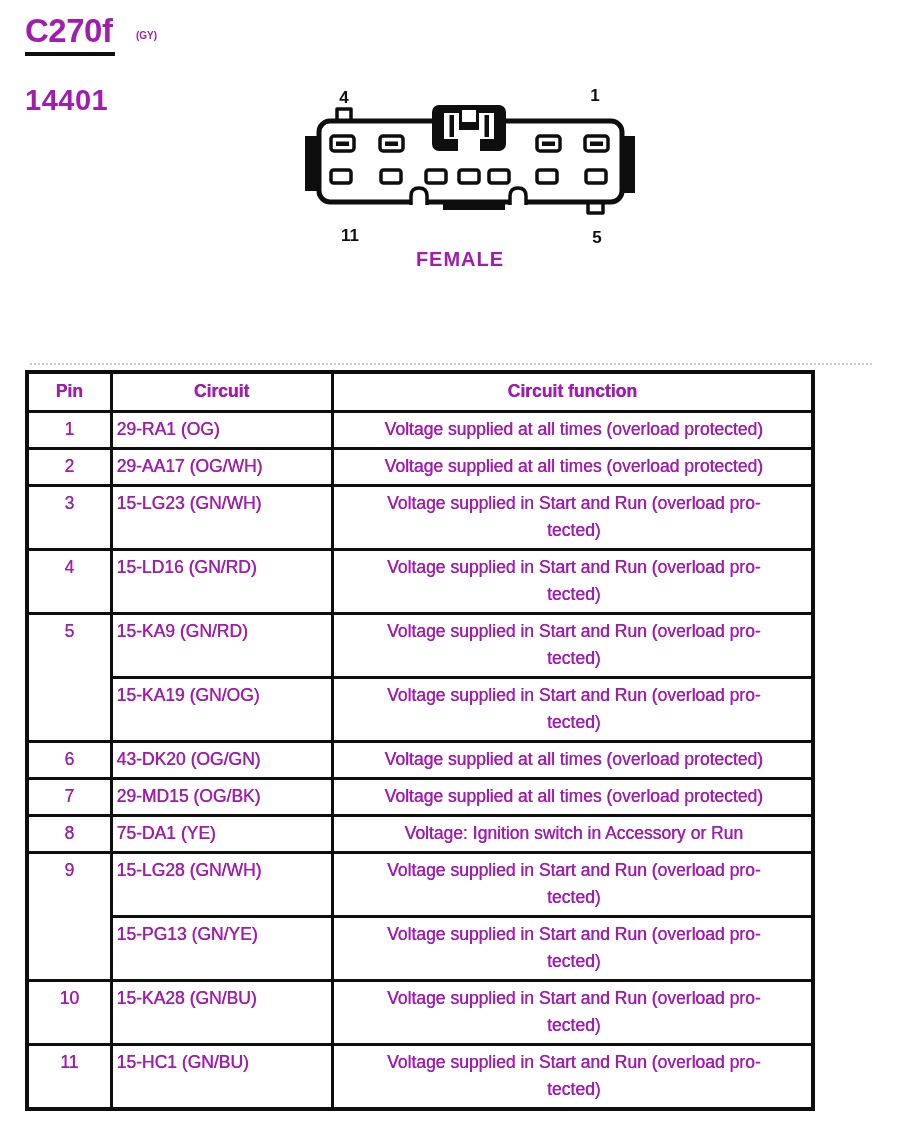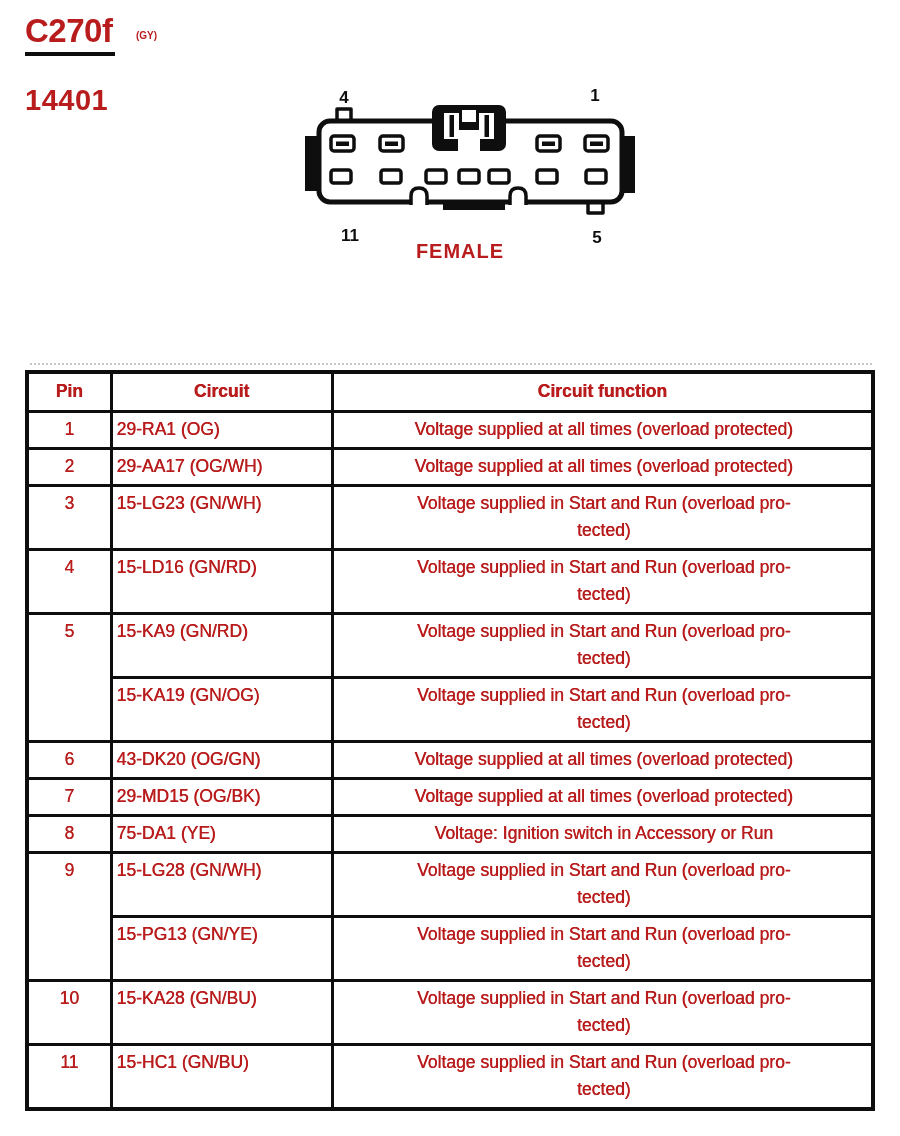--- a/index.html
+++ b/index.html
@@ -1,44 +1,44 @@
 <!DOCTYPE html>
 <html><head>
 <meta charset="utf-8">
 <style>
   html,body { margin:0; padding:0; background:#ffffff; }
   .sheet {
     position:relative; width:900px; height:1136px; background:#ffffff;
-    font-family:"Liberation Sans", sans-serif; color:#b91c1c; overflow:hidden;
+    font-family:"Liberation Sans", sans-serif; color:#a21caf; overflow:hidden;
   }
   
   .connector-id {
     position:absolute; left:25px; top:12px; font-size:33px; font-weight:bold;
     letter-spacing:-0.5px; border-bottom:4px solid #0e0e0e; padding:0 3px 2px 0;
   }
   .color-code { position:absolute; left:136px; top:30px; font-size:10px; font-weight:bold; }
   .part-number { position:absolute; left:25px; top:84px; font-size:29px; font-weight:bold; letter-spacing:0.5px; }
   .component-name {
     position:absolute; left:25px; top:132px; font-size:14.5px; font-weight:bold;
     line-height:22px; white-space:pre-line;
   }
   
   .connector-figure { position:absolute; left:295px; top:78px; width:350px; height:167px; }
   .gender-label {
-    position:absolute; left:380px; top:240px; width:160px; text-align:center;
+    position:absolute; left:380px; top:248px; width:160px; text-align:center;
     font-size:20px; font-weight:bold; letter-spacing:1px;
   }
   
   .scan-noise-line {
     position:absolute; left:30px; top:363px; width:842px; height:0;
     border-top:2px dotted #9a9a9a; opacity:0.55;
   }
   
   table.pinout {
-    position:absolute; left:25px; top:370px; width:850px;
+    position:absolute; left:25px; top:370px; width:790px;
     border-collapse:collapse; table-layout:fixed;
     border:4px solid #0e0e0e;
   }
   table.pinout th, table.pinout td {
     border:3px solid #0e0e0e;
     font-size:17.5px; line-height:27px;
     text-shadow:0.45px 0 currentColor;
     vertical-align:top;
   }
   table.pinout th { font-weight:bold; text-align:center; padding:4px 4px 5px 4px; }

